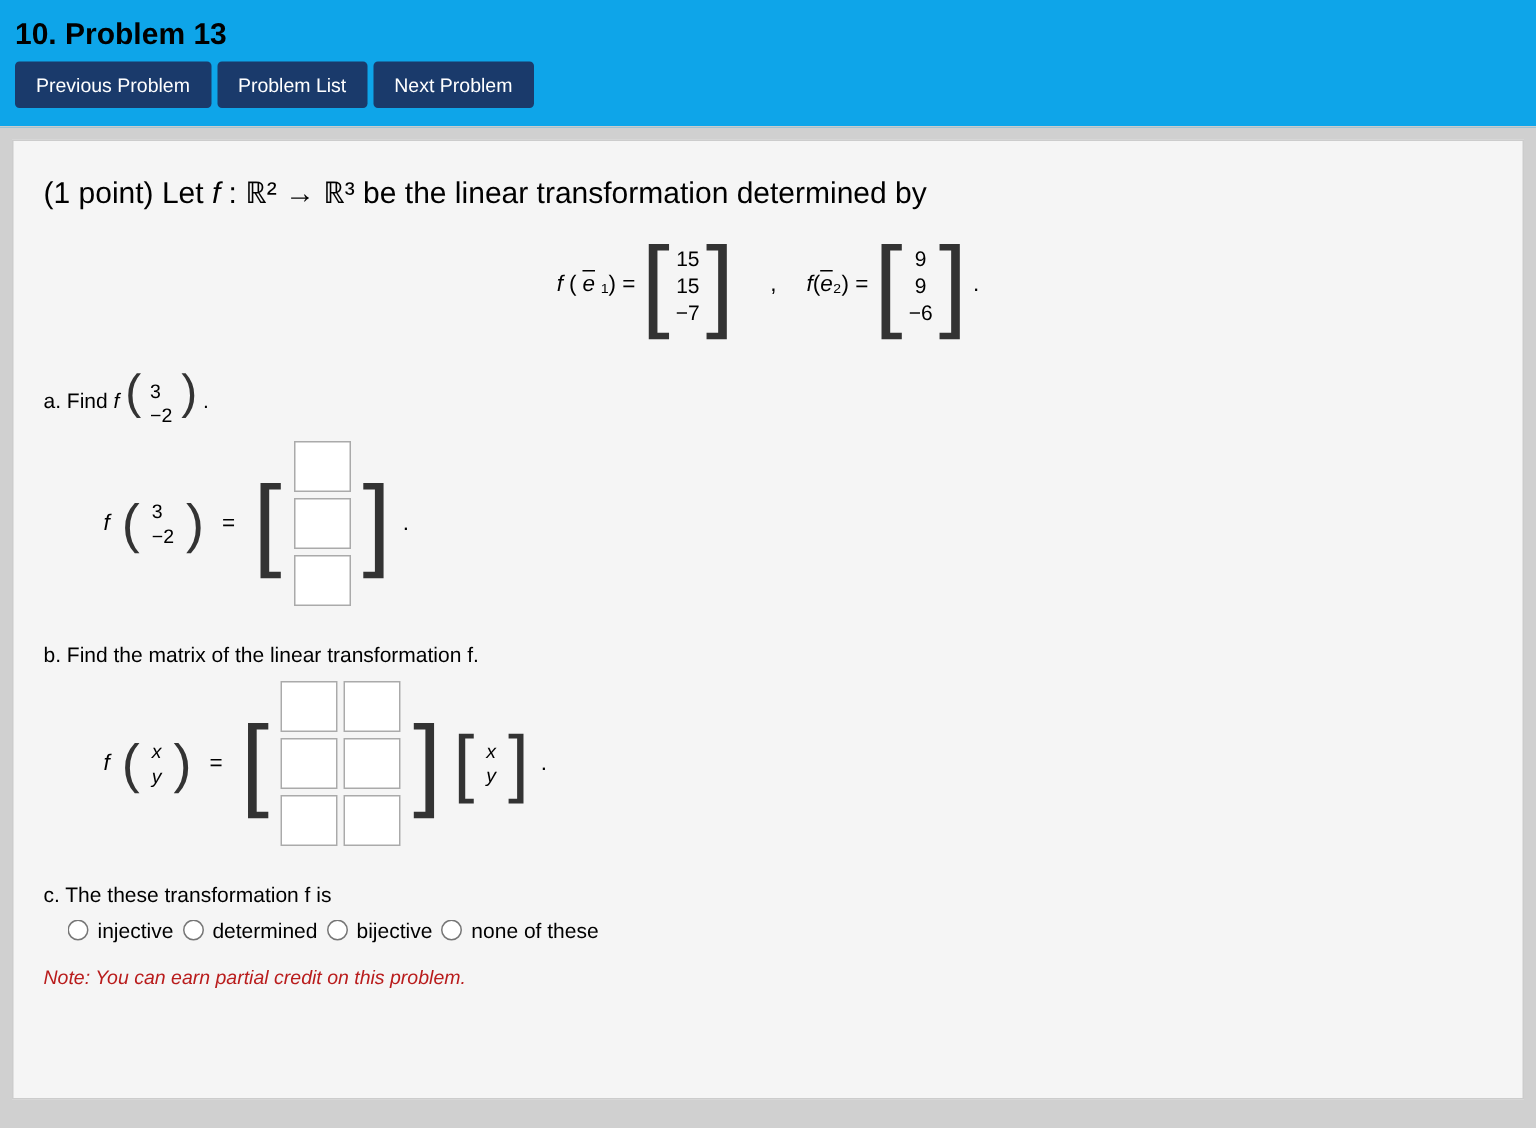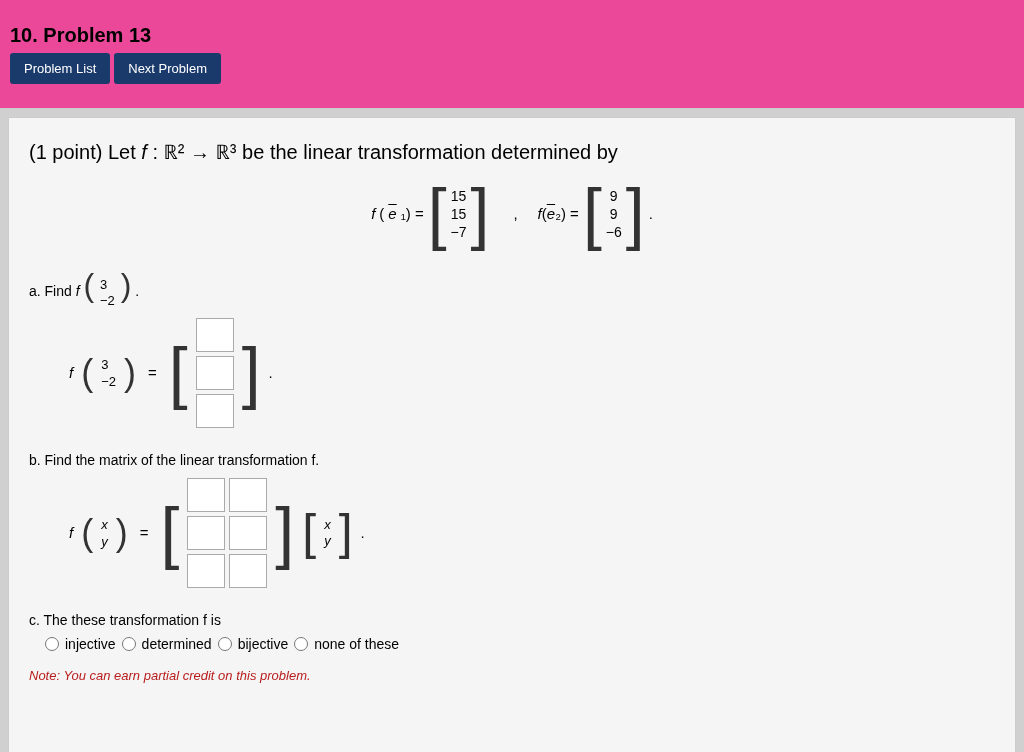--- a/index.html
+++ b/index.html
@@ -3,22 +3,22 @@
   <meta charset="utf-8">
   <style>
     * { box-sizing: border-box; margin: 0; padding: 0; }
     body {
       font-family: Arial, sans-serif;
       font-size: 14px;
       background: #d0d0d0;
       padding: 0;
     }
     .header-bar {
-      background: #ec4899;
-      padding: 24px 10px;
+      background: #0ea5e9;
+      padding: 12px 10px;
       border-bottom: 1px solid #ccc;
     }
     .header-title {
       font-size: 20px;
       font-weight: bold;
       margin-bottom: 6px;
     }
     .nav-buttons {
       display: flex;
       gap: 4px;
@@ -166,20 +166,21 @@
       font-size: 13px;
       font-style: italic;
     }
   </style>
 </head>
 <body>
 
 <div class="header-bar">
   <div class="header-title">10. Problem 13</div>
   <div class="nav-buttons">
+    <button class="nav-btn">Previous Problem</button>
     <button class="nav-btn">Problem List</button>
     <button class="nav-btn">Next Problem</button>
   </div>
 </div>
 
 <div class="problem-container">
 
   <div class="problem-header">
     <span>(1 point)</span>
     <span> Let <em>f</em> : ℝ² → ℝ³ be the linear transformation determined by</span>

